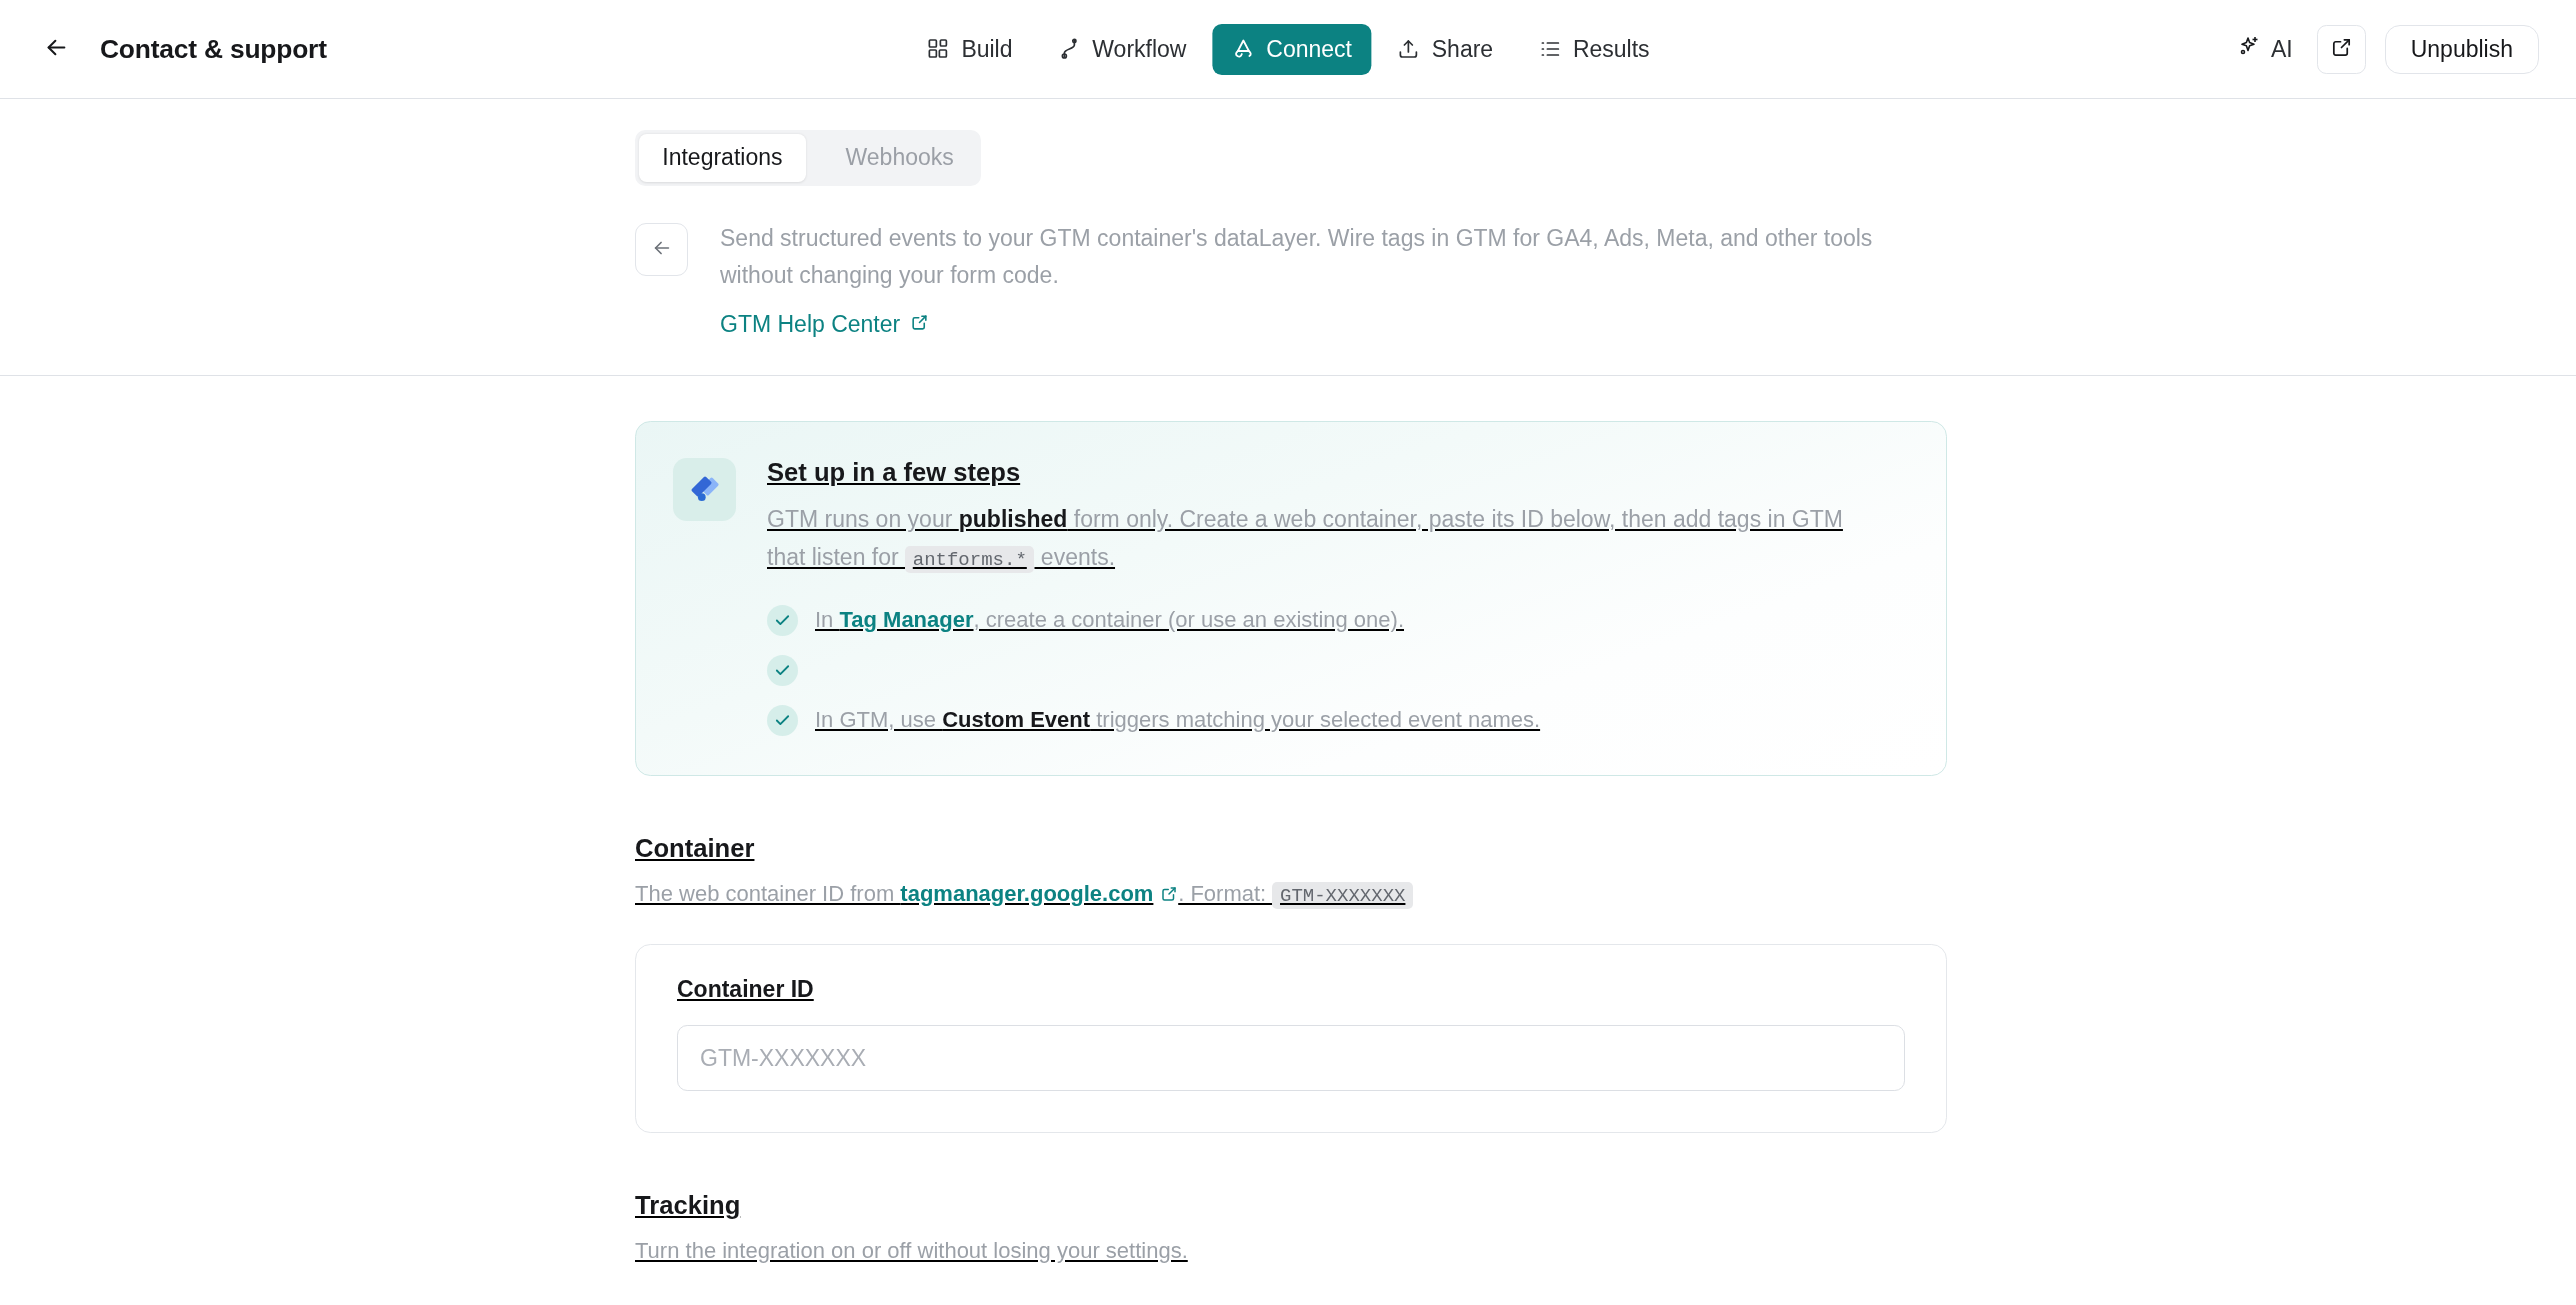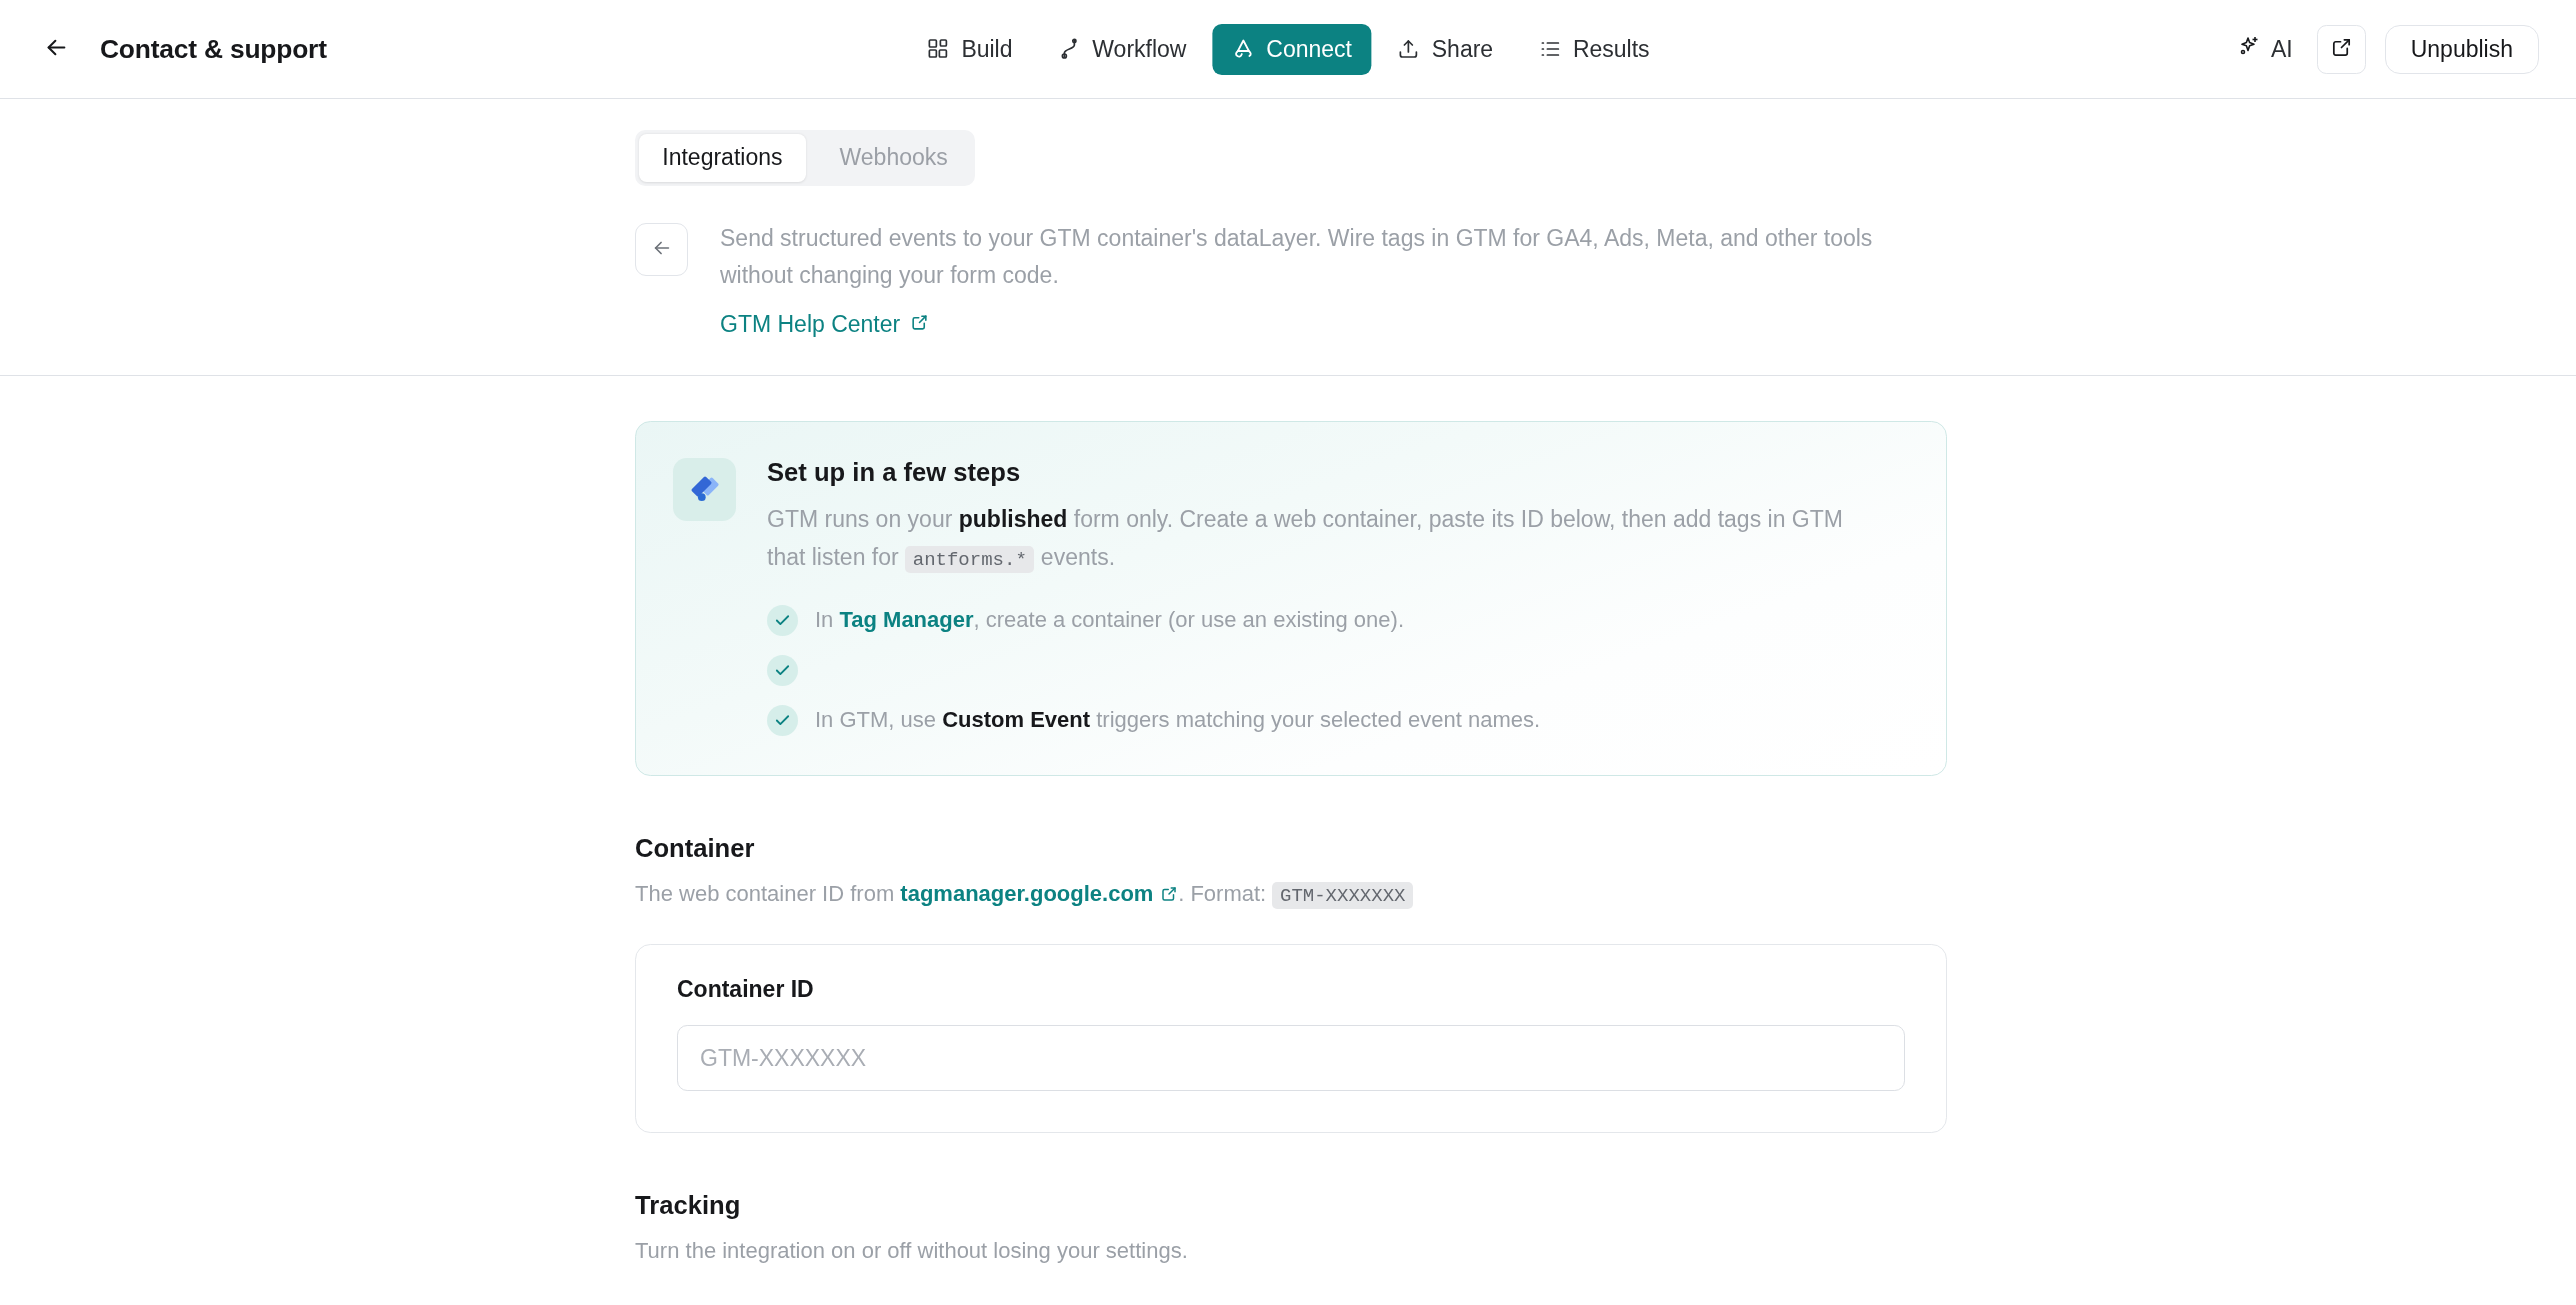--- a/index.html
+++ b/index.html
@@ -110,21 +110,21 @@
   }
   .content-col {
     width: 1312px;
     margin-left: 635px;
   }
   .seg-control {
     display: inline-flex;
     background: #f2f3f5;
     border-radius: 10.2px;
     padding: 4.3px;
-    gap: 11px;
+    gap: 17px;
   }
   .seg-item {
     padding: 10.2px 23px;
     border-radius: 7.7px;
     font-size: 23px;
     color: #9b9fa6;
     cursor: pointer;
     background: transparent;
     border: none;
     font-family: inherit;
@@ -168,21 +168,21 @@
     gap: 9.4px;
     margin-top: 17px;
     font-size: 23px;
     color: #0c8282;
     font-weight: 400;
     text-decoration: none;
     cursor: pointer;
   }
 
   
-  .body-area { padding-top: 45px; }
+  .body-area { padding-top: 45px; text-decoration: underline; }
 
   .setup-card {
     position: relative;
     border: 1.7px solid #cfe8e6;
     border-radius: 15.3px;
     background: linear-gradient(160deg, #eaf6f5 0%, #f3faf9 38%, #fdfefe 72%, #ffffff 100%);
     padding: 36px 37px 39px 37px;
     display: flex;
     gap: 31px;
   }

